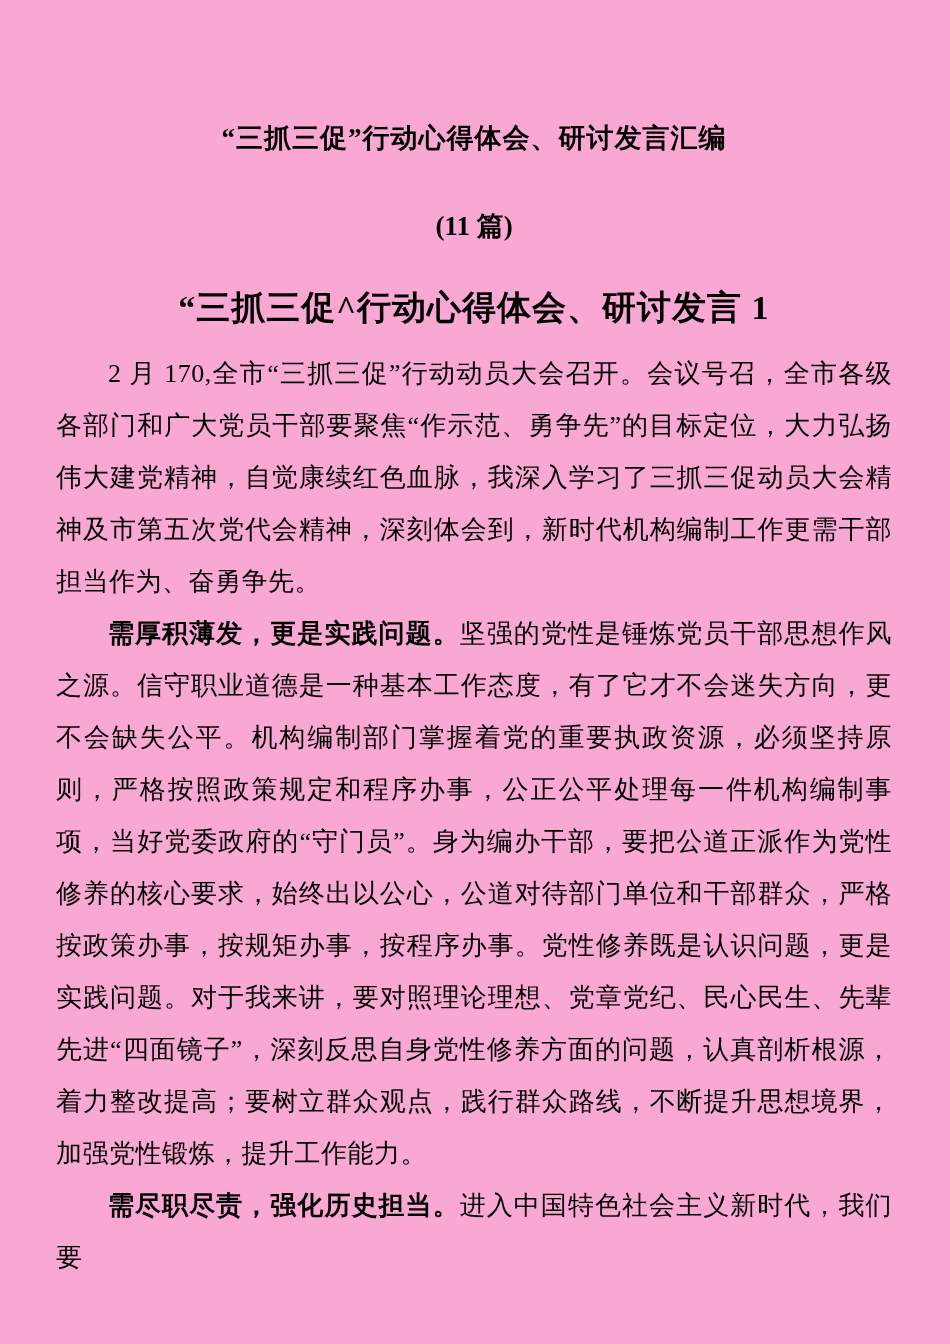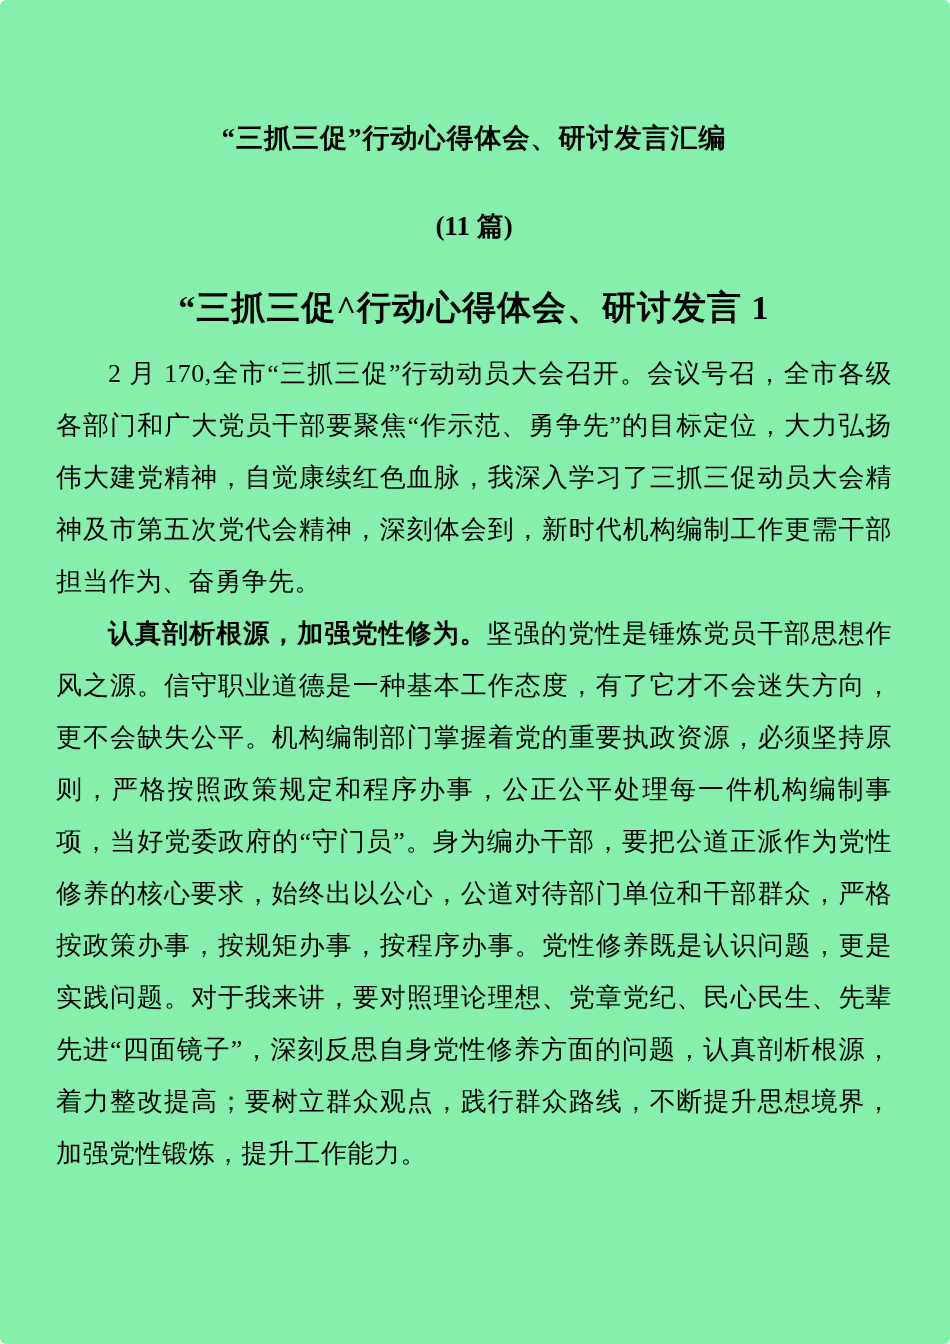--- a/index.html
+++ b/index.html
@@ -4,27 +4,26 @@
 <style>
   html, body {
     margin: 0;
     padding: 0;
     background: #ffffff;
   }
   .page {
     position: relative;
     width: 950px;
     height: 1344px;
-    background: #86efac;
+    background: #f9a8d4;
     box-sizing: border-box;
     padding: 118px 58px 0 56px;
     overflow: hidden;
     font-family: "Liberation Serif", "DejaVu Serif", serif;
     color: #000000;
-    border-radius: 6px;
   }
   .doc-title {
     font-size: 27px;
     font-weight: 700;
     line-height: 40px;
     text-align: center;
     margin: 0 0 48px 0;
     letter-spacing: 1px;
   }
   .doc-count {
@@ -63,18 +62,19 @@
   <h1 class="doc-title">“三抓三促”行动心得体会、研讨发言汇编</h1>
 
   <div class="doc-count">(11 篇)</div>
 
   <h2 class="section-heading">“三抓三促^行动心得体会、研讨发言 1</h2>
 
   <div class="body-text">
 
     <p><strong></strong><span>2 月 170,全市“三抓三促”行动动员大会召开。会议号召，全市各级各部门和广大党员干部要聚焦“作示范、勇争先”的目标定位，大力弘扬伟大建党精神，自觉康续红色血脉，我深入学习了三抓三促动员大会精神及市第五次党代会精神，深刻体会到，新时代机构编制工作更需干部担当作为、奋勇争先。</span></p>
 
-    <p><strong>认真剖析根源，加强党性修为。</strong><span>坚强的党性是锤炼党员干部思想作风之源。信守职业道德是一种基本工作态度，有了它才不会迷失方向，更不会缺失公平。机构编制部门掌握着党的重要执政资源，必须坚持原则，严格按照政策规定和程序办事，公正公平处理每一件机构编制事项，当好党委政府的“守门员”。身为编办干部，要把公道正派作为党性修养的核心要求，始终出以公心，公道对待部门单位和干部群众，严格按政策办事，按规矩办事，按程序办事。党性修养既是认识问题，更是实践问题。对于我来讲，要对照理论理想、党章党纪、民心民生、先辈先进“四面镜子”，深刻反思自身党性修养方面的问题，认真剖析根源，着力整改提高；要树立群众观点，践行群众路线，不断提升思想境界，加强党性锻炼，提升工作能力。</span></p>
+    <p><strong>需厚积薄发，更是实践问题。</strong><span>坚强的党性是锤炼党员干部思想作风之源。信守职业道德是一种基本工作态度，有了它才不会迷失方向，更不会缺失公平。机构编制部门掌握着党的重要执政资源，必须坚持原则，严格按照政策规定和程序办事，公正公平处理每一件机构编制事项，当好党委政府的“守门员”。身为编办干部，要把公道正派作为党性修养的核心要求，始终出以公心，公道对待部门单位和干部群众，严格按政策办事，按规矩办事，按程序办事。党性修养既是认识问题，更是实践问题。对于我来讲，要对照理论理想、党章党纪、民心民生、先辈先进“四面镜子”，深刻反思自身党性修养方面的问题，认真剖析根源，着力整改提高；要树立群众观点，践行群众路线，不断提升思想境界，加强党性锻炼，提升工作能力。</span></p>
 
+    <p><strong>需尽职尽责，强化历史担当。</strong><span>进入中国特色社会主义新时代，我们要</span></p>
 
   </div>
 
 </div>
 
 </body></html>

